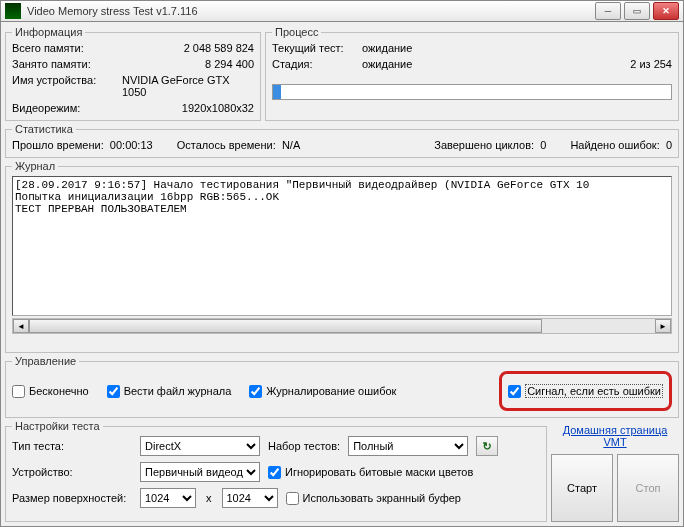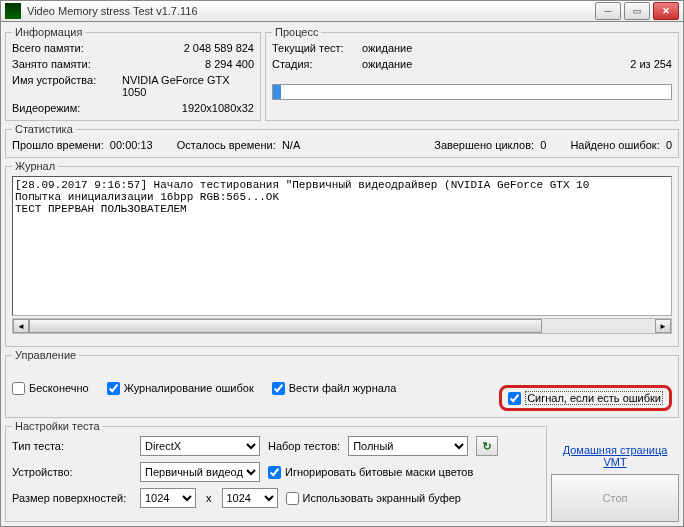--- a/index.html
+++ b/index.html
@@ -22,26 +22,26 @@
 .stats-row { display: flex; gap: 24px; }
 .stats-row div { white-space: nowrap; }
 .log-area { width: 100%; height: 140px; background: #fff; border: 1px inset #aaa; font-family: "Courier New", monospace; font-size: 11px; padding: 2px; resize: none; overflow: hidden; white-space: pre; }
 .scrollbar { height: 16px; margin-top: 2px; background: #e8e8e8; border: 1px solid #bbb; display: flex; }
 .sb-btn { width: 16px; background: linear-gradient(#f5f5f5,#d5d5d5); border: 1px solid #999; display: flex; align-items: center; justify-content: center; font-size: 8px; }
 .sb-track { flex: 1; position: relative; }
 .sb-thumb { position: absolute; left: 0; top: 0; bottom: 0; width: 82%; background: linear-gradient(#f5f5f5,#d5d5d5); border: 1px solid #999; }
 .ctrl-row { display: flex; align-items: center; gap: 18px; }
 .chk { display: flex; align-items: center; gap: 4px; }
 .chk input { width: 13px; height: 13px; }
-.highlight { border: 3px solid #d02020; border-radius: 8px; padding: 3px 6px; margin-top: 20px; }
+.highlight { border: 3px solid #d02020; border-radius: 8px; padding: 10px 6px; }
 .settings-row { display: flex; align-items: center; gap: 8px; margin-bottom: 6px; }
 .settings-row label { white-space: nowrap; }
 select { border: 1px solid #888; height: 20px; background: #fff; font-size: 11px; }
 .bottom { display: flex; gap: 4px; align-items: stretch; }
-.right-col { width: 128px; display: flex; flex-direction: column; gap: 4px; padding-top: 2px; margin-top: 20px; }
+.right-col { width: 128px; display: flex; flex-direction: column; gap: 4px; padding-top: 2px; }
 .link { color: #0040c0; text-decoration: underline; text-align: center; padding: 2px 0; }
 .btn-row { display: flex; gap: 4px; flex: 1; }
 .big-btn { flex: 1; border: 1px solid #999; background: linear-gradient(#fafafa,#e0e0e0); display: flex; align-items: center; justify-content: center; }
 .big-btn.disabled { color: #999; }
 .refresh-btn { width: 22px; height: 20px; border: 1px solid #999; background: linear-gradient(#fafafa,#e0e0e0); display: flex; align-items: center; justify-content: center; color: #1a6a1a; font-weight: bold; }
 .x-sep { padding: 0 2px; }
 </style>
 </head>
 <body>
 
@@ -115,25 +115,25 @@
 
   <fieldset>
     <legend>Управление</legend>
     <div class="ctrl-row">
       <label class="chk">
           <input type="checkbox" style="">
           <span>Бесконечно</span>
         </label>
       <label class="chk">
           <input type="checkbox" checked="" style="">
-          <span>Журналирование ошибок</span>
+          <span>Вести файл журнала</span>
         </label>
       <label class="chk">
           <input type="checkbox" checked="" style="">
-          <span>Вести файл журнала</span>
+          <span>Журналирование ошибок</span>
         </label>
       <div class="highlight" style="margin-left:auto">
         <label class="chk">
             <input type="checkbox" checked="" style="">
             <span style="border:1px dotted #555;padding:0 1px">Сигнал, если есть ошибки</span>
           </label>
       </div>
     </div>
   </fieldset>
 
@@ -164,18 +164,19 @@
         <select style="width:56px"><option>1024</option></select>
         <label class="chk">
             <input type="checkbox" style="">
             <span>Использовать экранный буфер</span>
           </label>
       </div>
     </fieldset>
     <div class="right-col">
       <a class="link">Домашняя страница VMT</a>
       <div class="btn-row">
+        <button class="big-btn">Старт</button>
         <button class="big-btn disabled">Стоп</button>
       </div>
     </div>
   </div>
 
 </div>
 
 </body></html>

